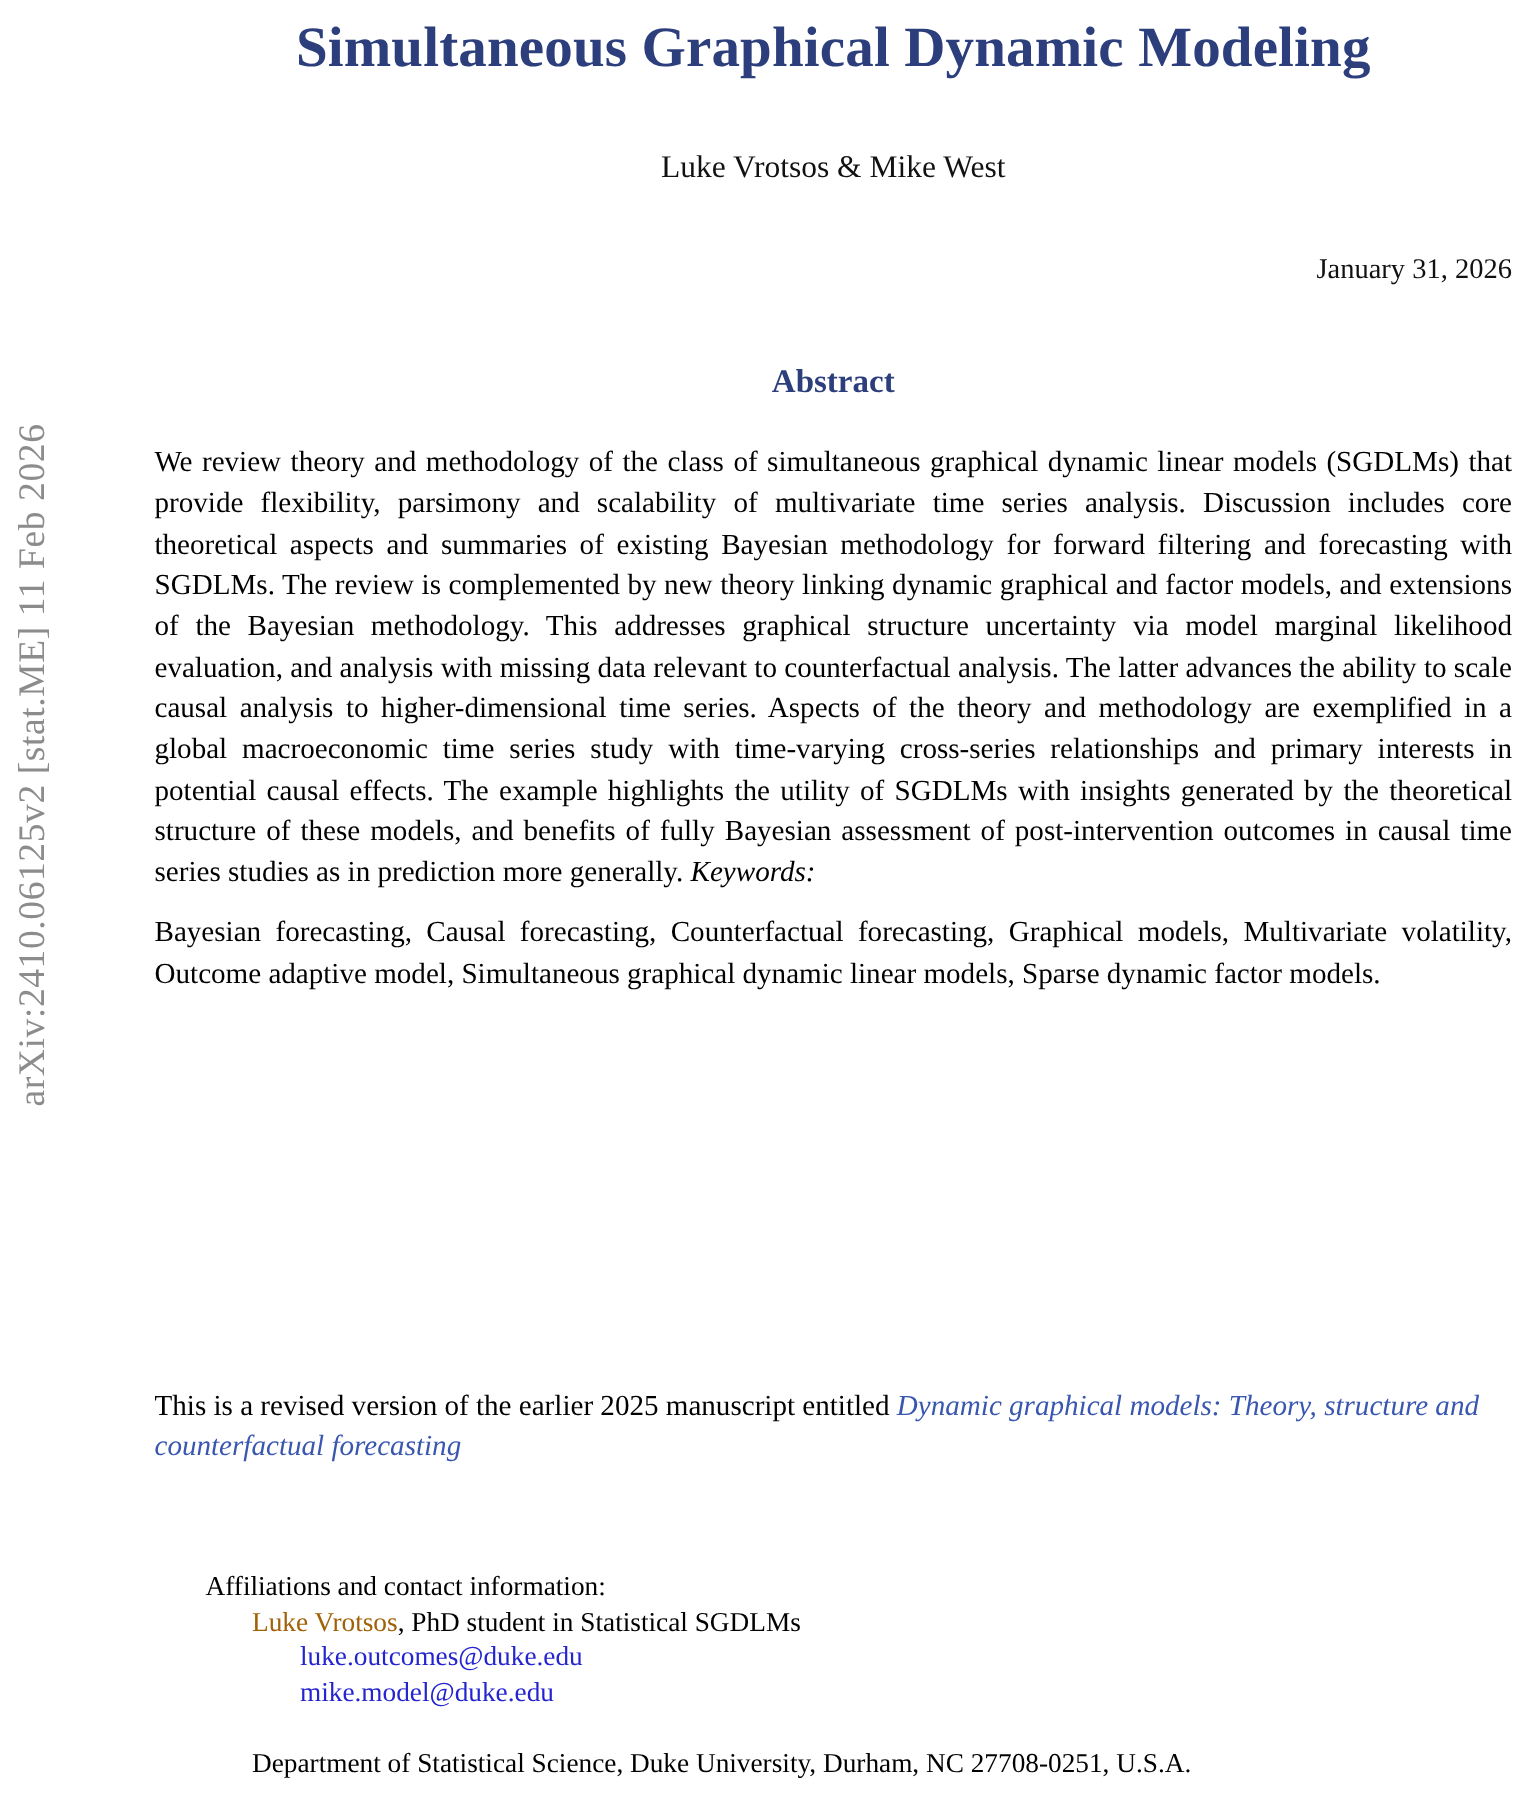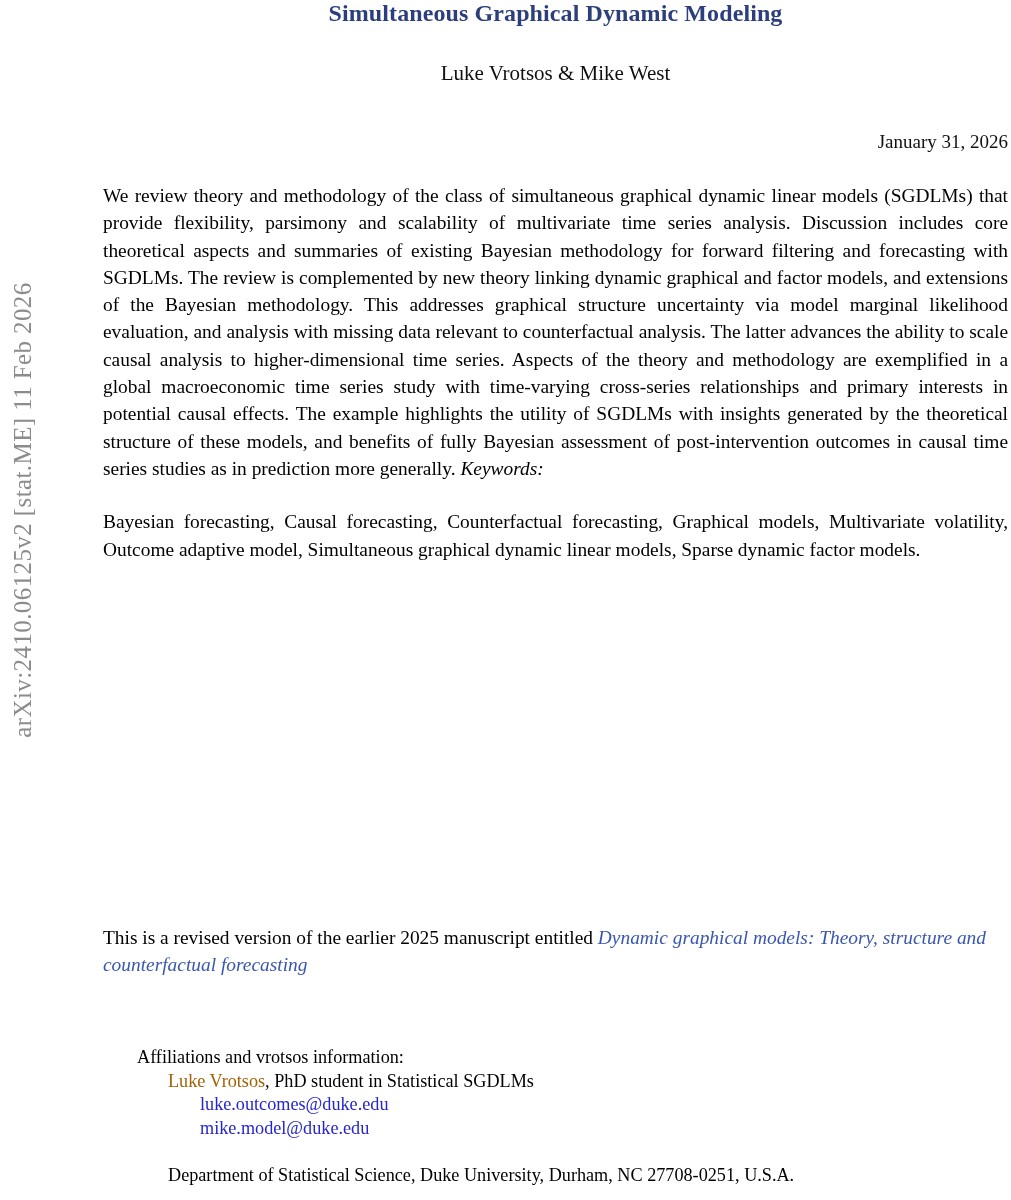--- a/index.html
+++ b/index.html
@@ -43,26 +43,26 @@
   
   #page {
     position: absolute;
     left: 103px;
     top: 0;
     width: 905px;
   }
 
   
   #paper-title {
-    font-size: 24px;
+    font-size: 38px;
     font-weight: bold;
     color: #2c3f7c;
     text-align: center;
     line-height: 1.0;
-    margin: 0;
+    margin: 12px;
     padding-top: 1px;
     letter-spacing: 0.1px;
   }
   #authors {
     font-size: 21px;
     text-align: center;
     color: #111111;
     margin: 0;
     padding-top: 37px;
     line-height: 1.1;
@@ -92,21 +92,21 @@
   .just-par {
     font-size: 19.4px;
     line-height: 27.3px;
     text-align: justify;
     text-justify: inter-word;
     margin: 0;
     color: #000000;
     hyphens: manual;
   }
   .just-par + .just-par {
-    margin-top: 26px;
+    margin-top: 13px;
   }
   .kw-lead {
     font-style: italic;
   }
 
   
   #revision-note {
     position: absolute;
     left: 103px;
     top: 924px;
@@ -163,34 +163,35 @@
 </div>
 
 <div id="page">
 
   <h1 id="paper-title">Simultaneous Graphical Dynamic Modeling</h1>
 
   <div id="authors">Luke Vrotsos &amp; Mike West</div>
 
   <div id="paper-date">January 31, 2026</div>
 
+  <h2 id="abstract-heading">Abstract</h2>
 
   <div class="abstract-block">
     <p class="just-par"><span>We review theory and methodology of the class of simultaneous graphical dynamic linear models (SGDLMs) that provide flexibility, parsimony and scalability of multivariate time series analysis. Discussion includes core theoretical aspects and summaries of existing Bayesian methodology for forward filtering and forecasting with SGDLMs. The review is complemented by new theory linking dynamic graphical and factor models, and extensions of the Bayesian methodology. This addresses graphical structure uncertainty via model marginal likelihood evaluation, and analysis with missing data relevant to counterfactual analysis. The latter advances the ability to scale causal analysis to higher-dimensional time series. Aspects of the theory and methodology are exemplified in a global macroeconomic time series study with time-varying cross-series relationships and primary interests in potential causal effects. The example highlights the utility of SGDLMs with insights generated by the theoretical structure of these models, and benefits of fully Bayesian assessment of post-intervention outcomes in causal time series studies as in prediction more generally.</span> <span class="kw-lead">Keywords:</span></p>
     <p class="just-par">Bayesian forecasting, Causal forecasting, Counterfactual forecasting, Graphical models, Multivariate volatility, Outcome adaptive model, Simultaneous graphical dynamic linear models, Sparse dynamic factor models.</p>
   </div>
 
 </div>
 
 <div id="revision-note">
   <span>This is a revised version of the earlier 2025 manuscript entitled </span><span class="prev-title">Dynamic graphical models: Theory, structure and counterfactual forecasting</span>
 </div>
 
 <div id="affiliations">
-  <p class="aff-head">Affiliations and vrotsos information:</p>
+  <p class="aff-head">Affiliations and contact information:</p>
 
   <p class="aff-person"><span class="person-name">Luke Vrotsos</span><span>, PhD student in Statistical SGDLMs</span></p>
   <p class="aff-email"><span class="email-link">luke.outcomes@duke.edu</span></p>
 
   <p class="aff-email"><span class="email-link">mike.model@duke.edu</span></p>
 
   <p class="aff-dept">Department of Statistical Science, Duke University, Durham, NC 27708-0251, U.S.A.</p>
 </div>
 
 </body></html>

